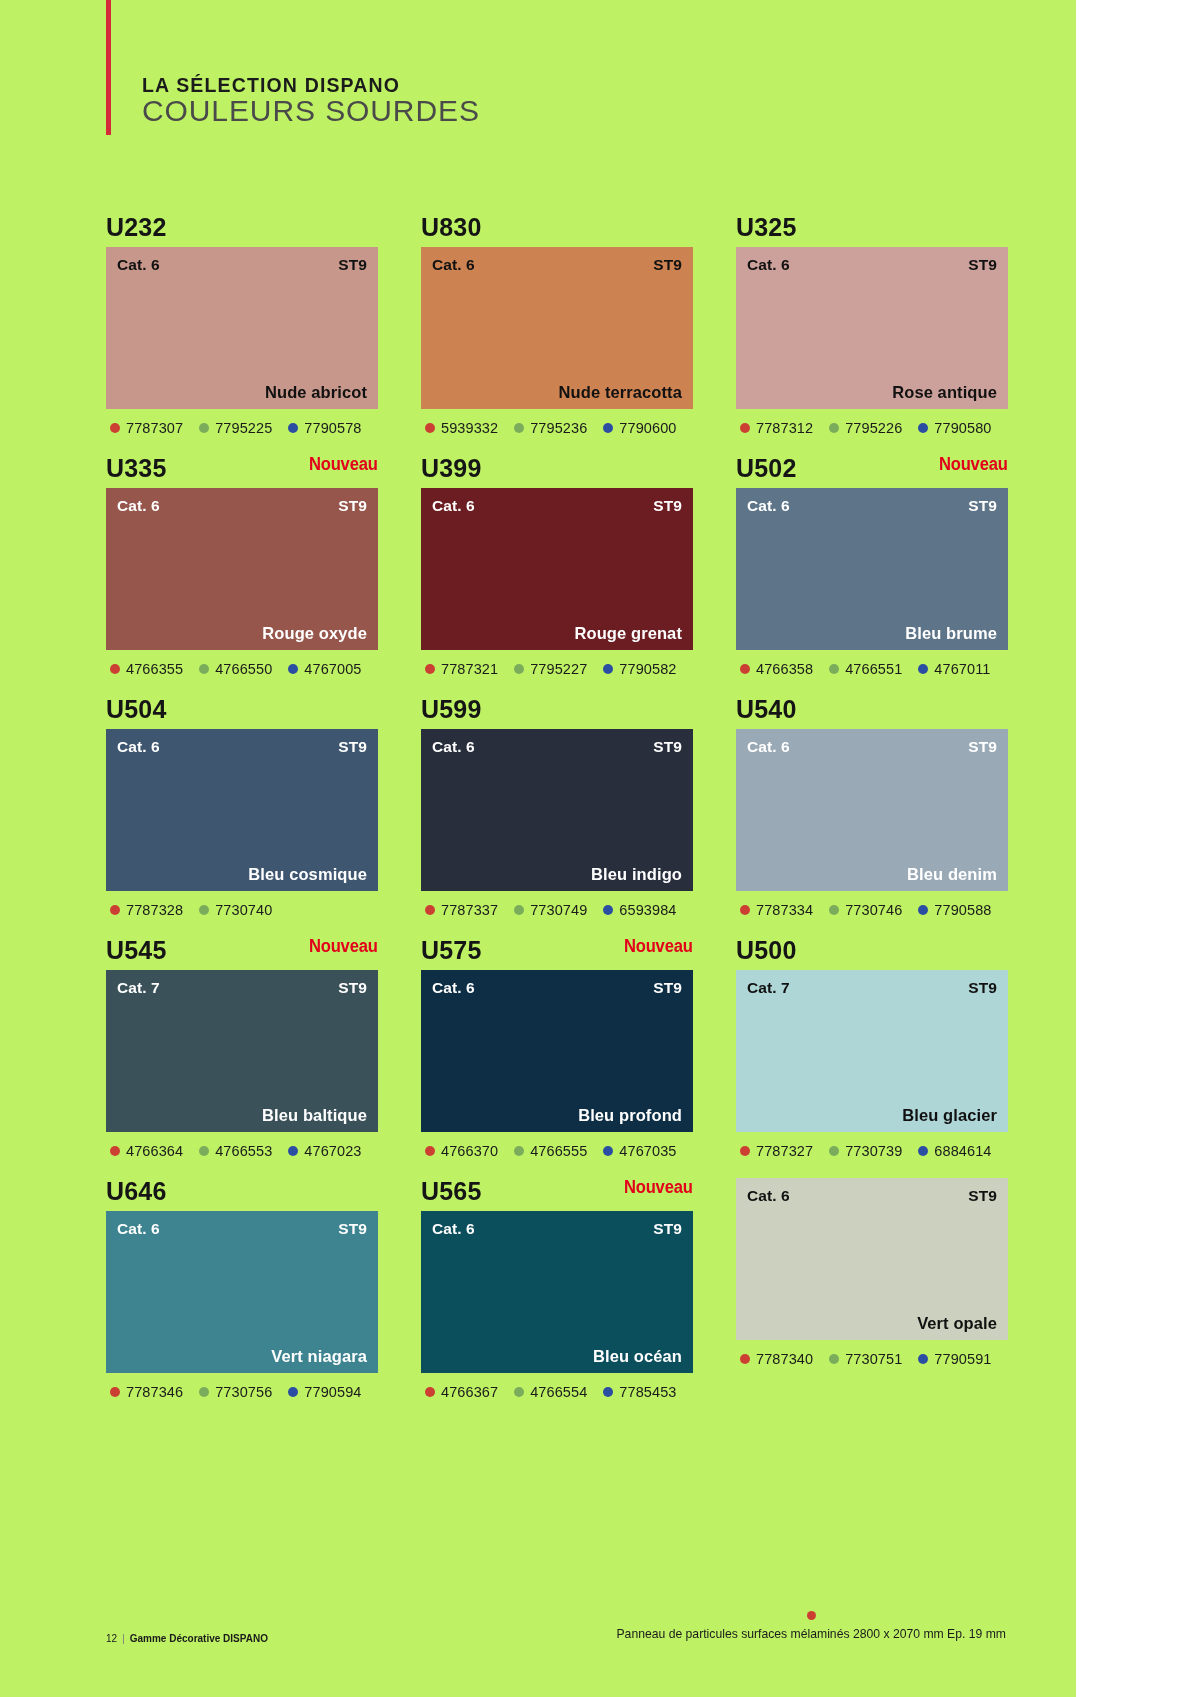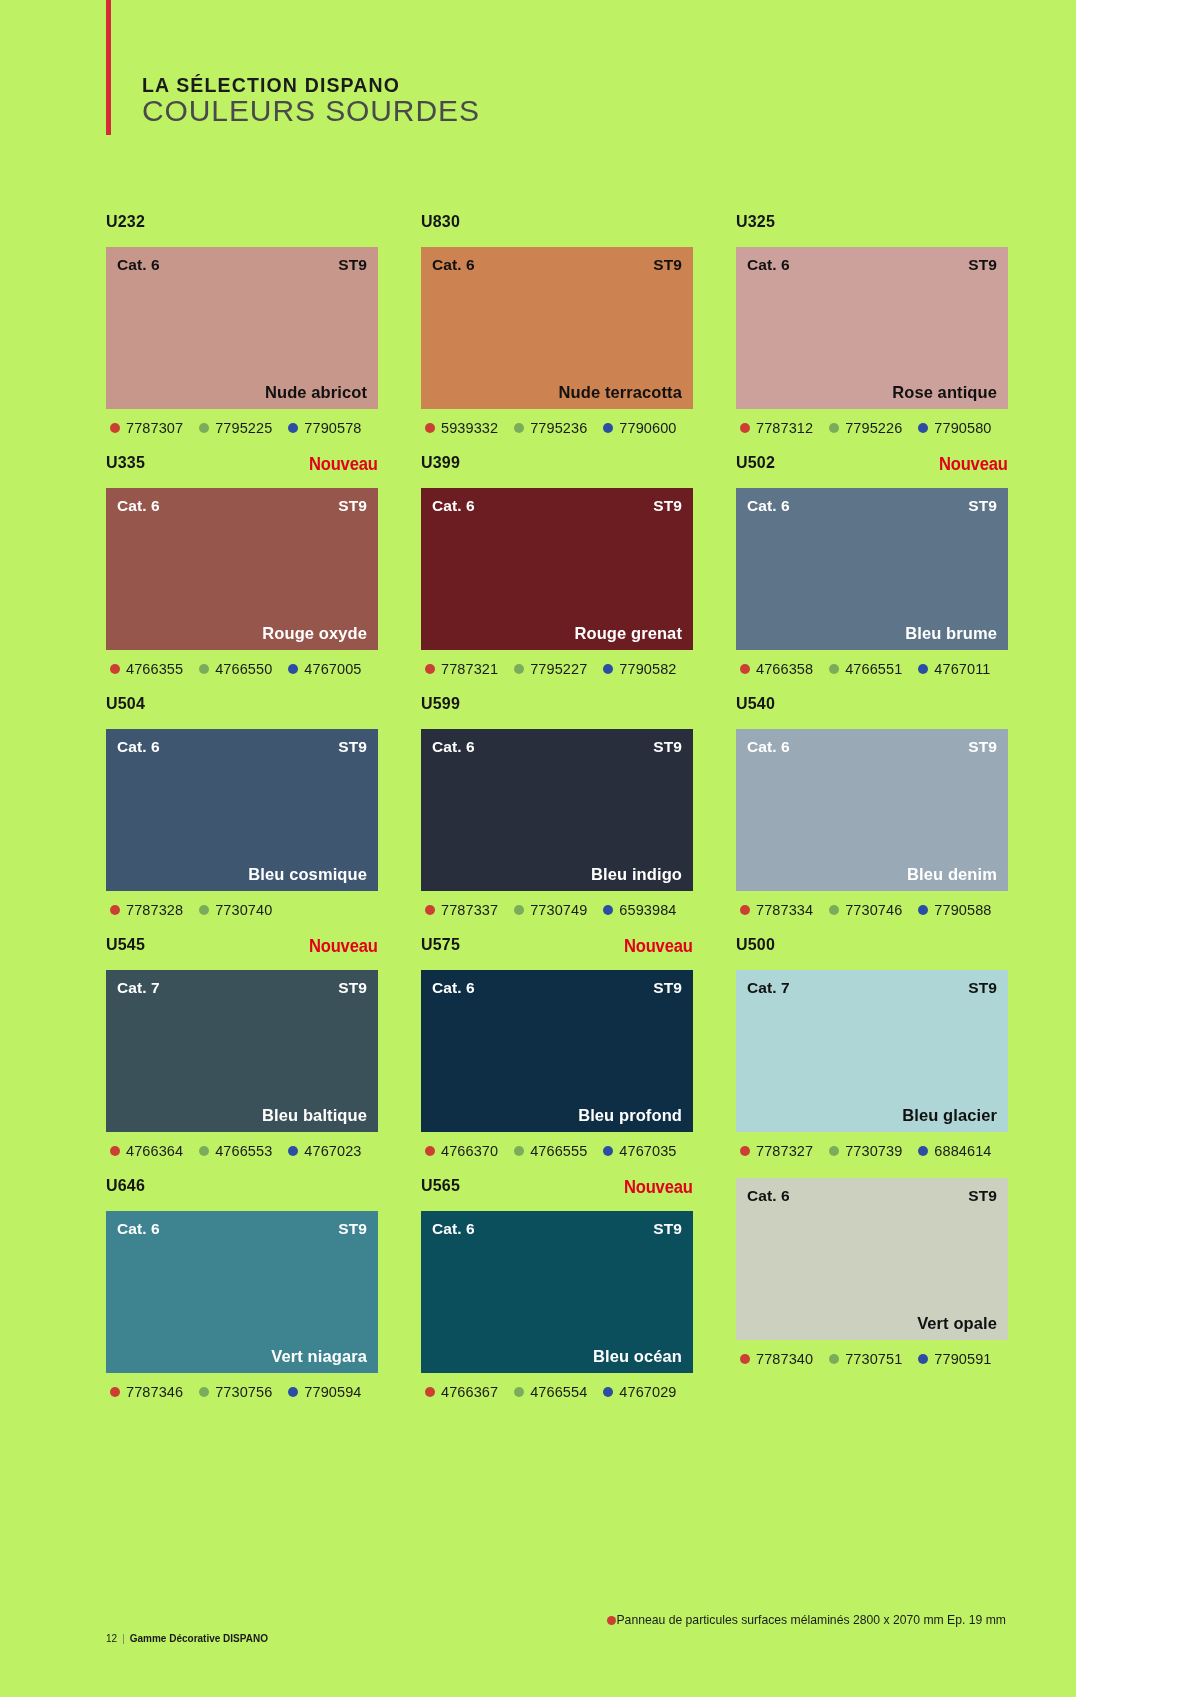--- a/index.html
+++ b/index.html
@@ -66,21 +66,21 @@
   .card { width: 272px; }
 
   .card-head {
     position: relative;
     height: 33px;
     display: flex;
     align-items: flex-start;
     justify-content: space-between;
   }
   .card-ref {
-    font-size: 16px;
+    font-size: 25px;
     font-weight: bold;
     color: #151515;
     letter-spacing: 0.2px;
     line-height: 1.05;
     text-align: right;
   }
   .card-new {
     font-size: 18px;
     font-weight: bold;
     color: #e2001a;
@@ -171,21 +171,23 @@
     top: 11px;
     text-align: right;
     font-size: 12.2px;
     color: #1b1b1b;
     line-height: 1.52;
   }
   .legend-line {
     display: flex;
     justify-content: flex-end;
     align-items: center;
+    gap: 5px;
     white-space: nowrap;
+    flex-direction: column;
   }
   .legend-line .dot { width: 9px; height: 9px; }
   .legend-slash { margin: 0 2px; }
 </style>
 </head>
 <body>
 
 <div class="page">
 
   <div class="header">
@@ -549,21 +551,21 @@
           <div class="code">
             <span class="dot panneau"></span>
             <span>4766367</span>
           </div>
           <div class="code">
             <span class="dot stratifie"></span>
             <span>4766554</span>
           </div>
           <div class="code">
             <span class="dot bande"></span>
-            <span>4767029</span>
+            <span>7785453</span>
           </div>
         </div>
       </div>
       <div class="card">
         <div class="swatch light" style="background: rgb(204, 209, 191);">
           <div class="swatch-top">
             <span>Cat. 6</span>
             <span>ST9</span>
           </div>
           <div class="swatch-name">Vert opale</div>

